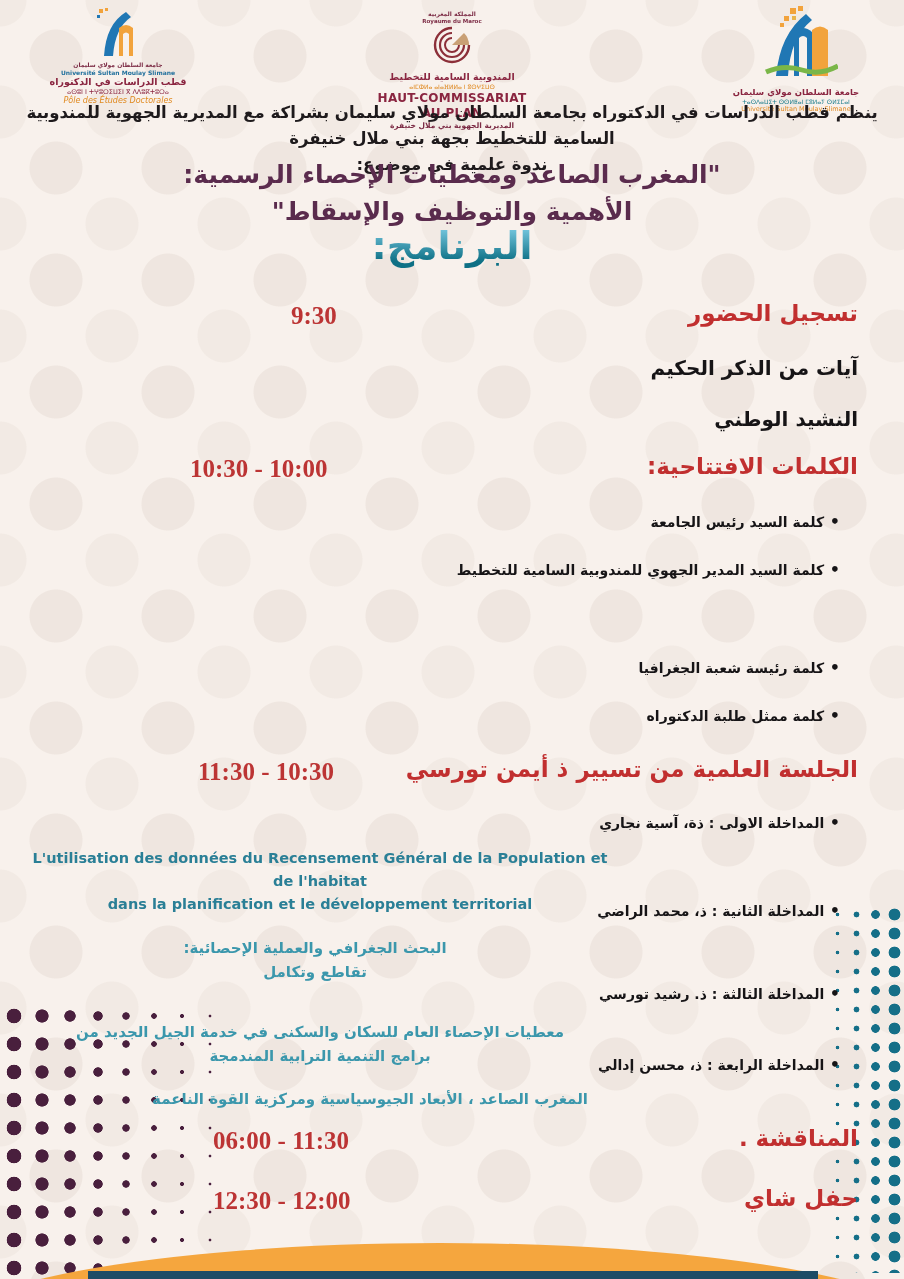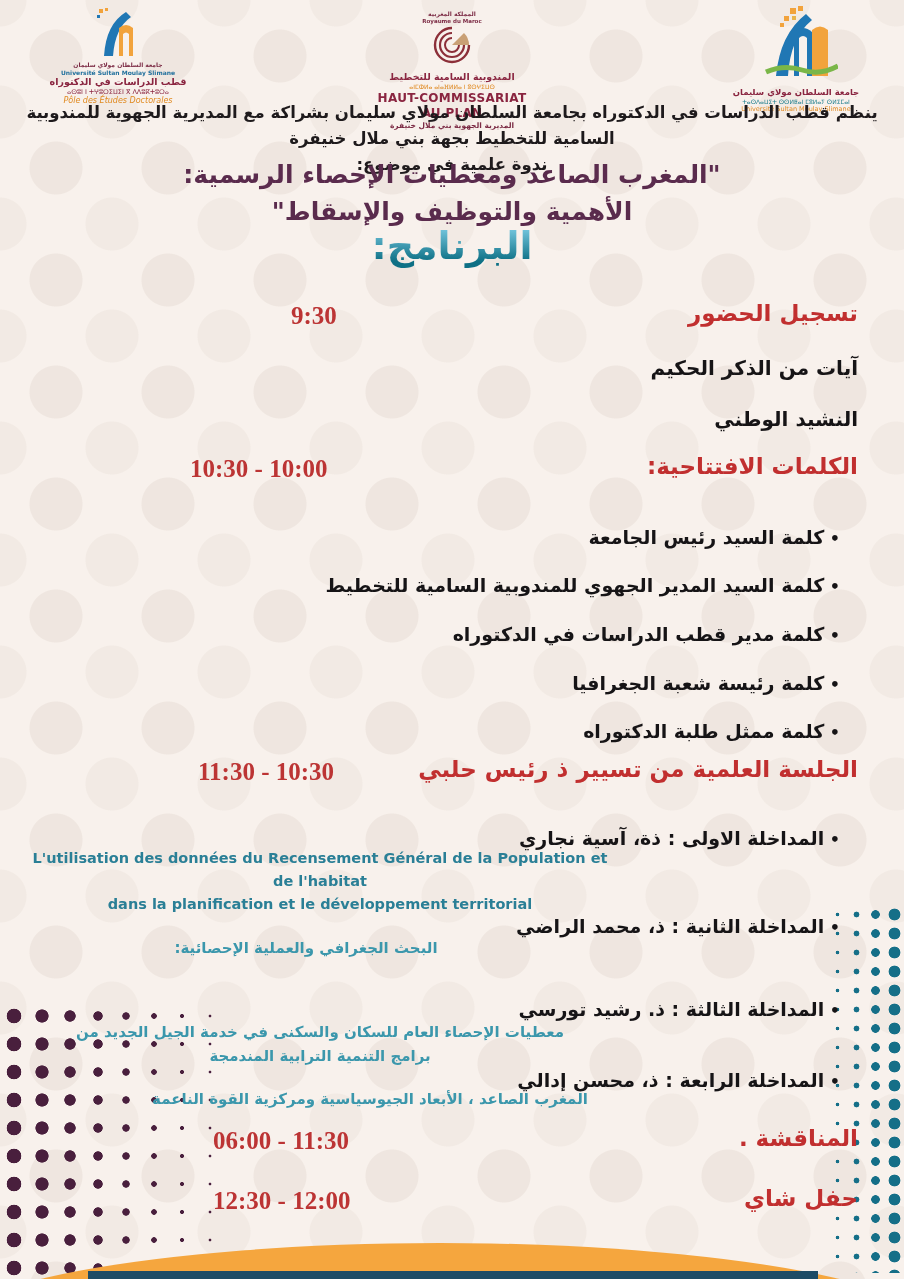--- a/index.html
+++ b/index.html
@@ -32,39 +32,39 @@
   .title{position:absolute;top:146px;left:40px;right:40px;text-align:center;direction:rtl;
          color:#5a2b4d;font-size:25px;font-weight:bold;line-height:37px;margin-top:10px;}
   .prog-heading{position:absolute;top:224px;left:0;right:0;text-align:center;direction:rtl;
          font-size:38px;font-weight:bold;
          background:linear-gradient(#74c6de 10%, #0e7085 85%);
          -webkit-background-clip:text;background-clip:text;color:transparent;}
   
   .row{position:absolute;direction:rtl;text-align:right;white-space:nowrap;}
   .sec{color:#c12f2f;font-size:23px;font-weight:bold;}
   .plain{color:#161416;font-size:20px;font-weight:bold;}
-  .bullet{color:#161416;font-size:19px;font-weight:bold;margin-top:14px;}
+  .bullet{color:#161416;font-size:14px;font-weight:bold;}
   .bullet::before{content:"\2022  ";font-size:16px;}
   .time{position:absolute;direction:ltr;color:#bc3434;font-weight:bold;
         font-family:"Liberation Serif","DejaVu Serif",serif;font-size:25px;white-space:nowrap;}
   .note-fr{position:absolute;text-align:center;color:#2a7f96;font-weight:bold;
            font-size:14.5px;line-height:23px;}
   .note-ar{position:absolute;direction:rtl;text-align:center;color:#3b97ac;font-weight:bold;
            font-size:15px;line-height:24px;}
   .r-reg{top:300px;right:46px;}     .t-reg{top:302px;left:291px;}
   .r-quran{top:356px;right:46px;}
   .r-anthem{top:407px;right:46px;}
   .r-open{top:453px;right:46px;}    .t-open{top:455px;left:190px;}
   .b1{top:512px;right:64px;} .b2{top:560px;right:64px;} .b3{top:609px;right:64px;}
   .b4{top:658px;right:64px;} .b5{top:706px;right:64px;}
   .r-sess{top:756px;right:46px;}    .t-sess{top:758px;left:198px;text-align:right;}
   .b6{top:813px;right:64px;}
   .n1{top:847px;left:20px;width:600px;}
   .b7{top:901px;right:64px;}
-  .n2{top:936px;left:156px;width:300px;}
+  .n2{top:936px;left:165px;width:300px;}
   .b8{top:984px;right:64px;}
   .n3{top:1020px;left:30px;width:580px;}
   .b9{top:1055px;right:64px;}
   .n4{top:1087px;left:145px;width:450px;}
   .r-disc{top:1125px;right:46px;}   .t-disc{top:1127px;left:213px;}
   .r-tea{top:1185px;right:46px;}    .t-tea{top:1187px;left:213px;}
   
   .right-dots{position:absolute;right:0;top:905px;width:76px;height:368px;display:flex;}
   .right-dots div{height:100%;}
   .rd1{width:19px;background:radial-gradient(circle,#156f88 1.5px,rgba(21,111,136,0) 2.1px);background-size:19px 19px;}
@@ -174,36 +174,36 @@
   <div class="time t-reg">9:30</div>
 
   <div class="row plain r-quran">آيات من الذكر الحكيم</div>
   <div class="row plain r-anthem">النشيد الوطني</div>
 
   <div class="row sec r-open">الكلمات الافتتاحية:</div>
   <div class="time t-open">10:30 - 10:00</div>
 
   <div class="row bullet b1">كلمة السيد رئيس الجامعة</div>
   <div class="row bullet b2">كلمة السيد المدير الجهوي للمندوبية السامية للتخطيط</div>
-  <div class="row bullet b3">كلمة مدير قطب الدراسات في الدكتوراه</div>
   <div class="row bullet b4">كلمة رئيسة شعبة الجغرافيا</div>
   <div class="row bullet b5">كلمة ممثل طلبة الدكتوراه</div>
 
-  <div class="row sec r-sess">الجلسة العلمية من تسيير ذ رئيس حلبي</div>
+  <div class="row sec r-sess">الجلسة العلمية من تسيير ذ أيمن تورسي</div>
   <div class="time t-sess">11:30 - 10:30</div>
 
   <div class="row bullet b6">المداخلة الاولى : ذة، آسية نجاري</div>
   <div class="note-fr n1">
     <div>L'utilisation des données du Recensement Général de la Population et de l'habitat</div>
     <div>dans la planification et le développement territorial</div>
   </div>
 
   <div class="row bullet b7">المداخلة الثانية : ذ، محمد الراضي</div>
   <div class="note-ar n2">
     <div>البحث الجغرافي والعملية الإحصائية:</div>
+    <div>تقاطع وتكامل</div>
   </div>
 
   <div class="row bullet b8">المداخلة الثالثة : ذ. رشيد تورسي</div>
   <div class="note-ar n3">
     <div>معطيات الإحصاء العام للسكان والسكنى في خدمة الجيل الجديد من</div>
     <div>برامج التنمية الترابية المندمجة</div>
   </div>
 
   <div class="row bullet b9">المداخلة الرابعة : ذ، محسن إدالي</div>
   <div class="note-ar n4">

